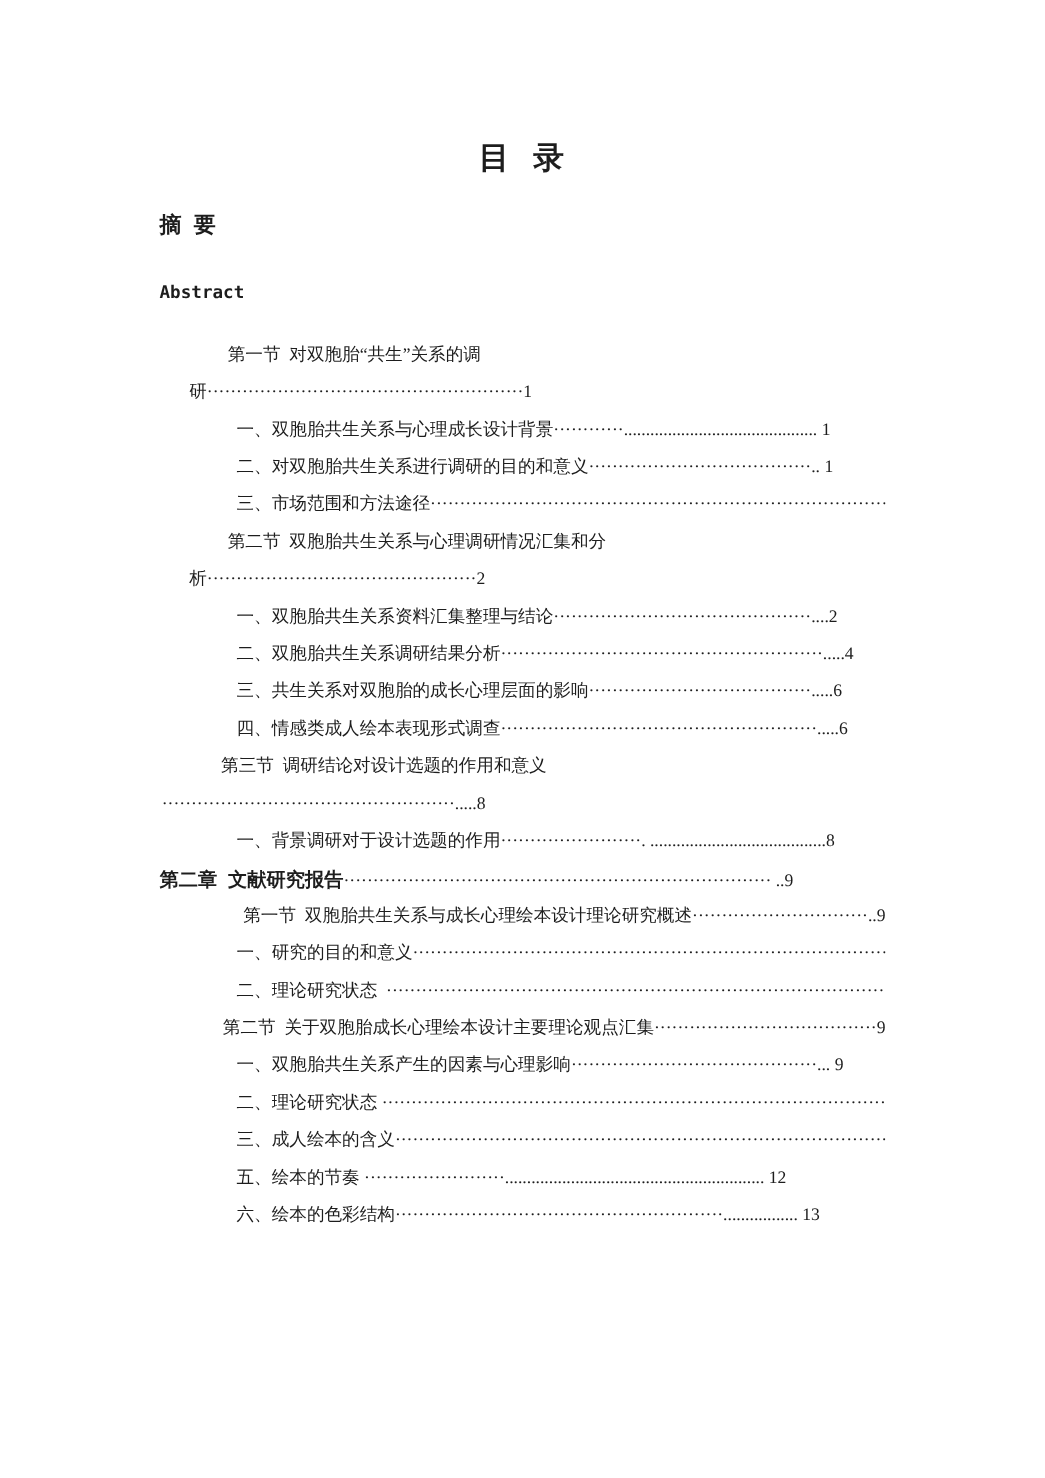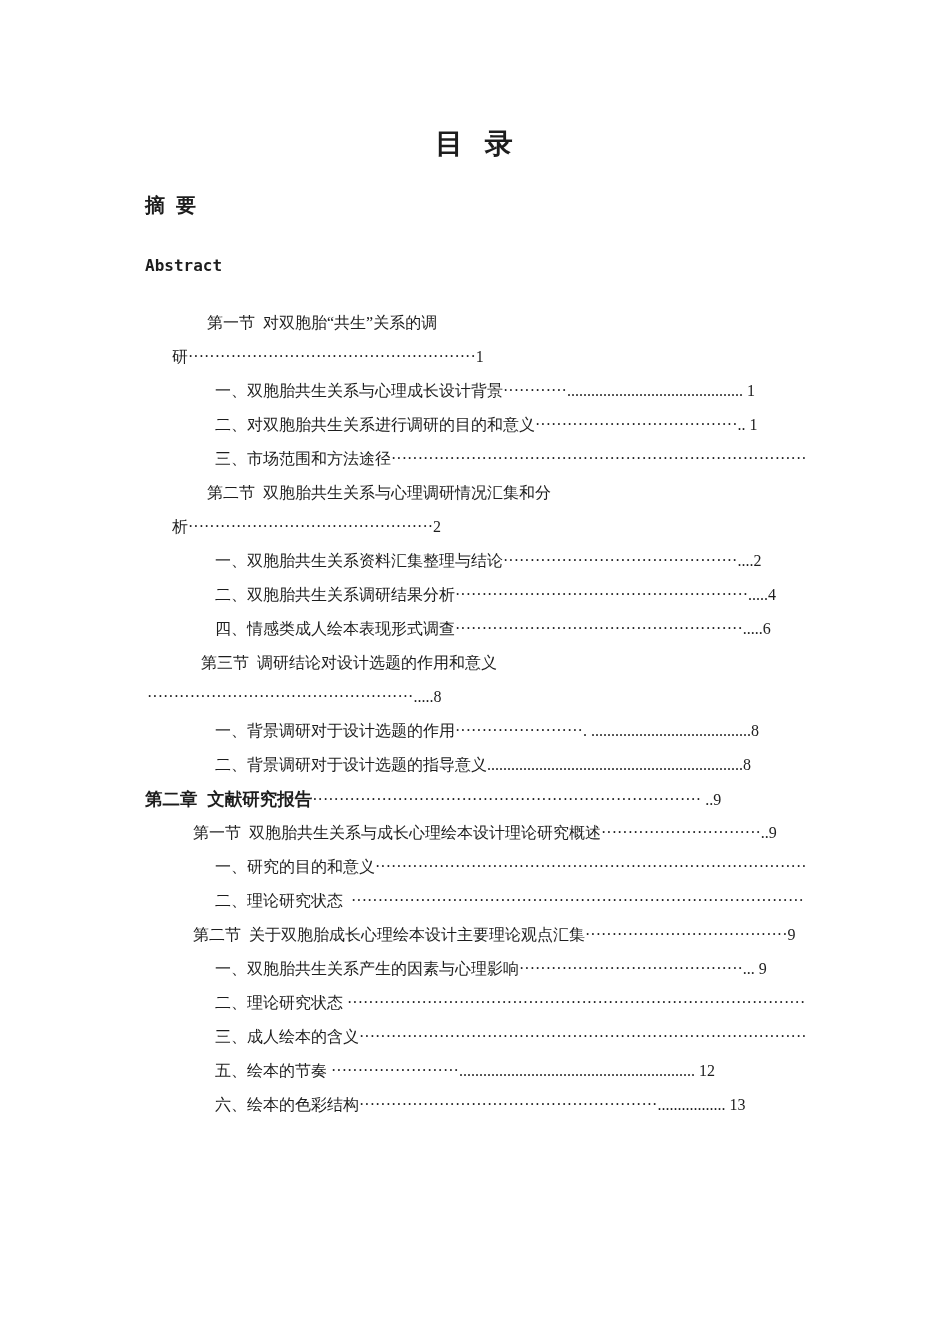--- a/index.html
+++ b/index.html
@@ -32,21 +32,21 @@
     font-family:"Liberation Sans","DejaVu Sans",sans-serif;
     font-weight:bold;font-size:17.5px;
   }
   .leader,.pagenum{
     font-family:"Liberation Serif","DejaVu Serif",serif;
     font-weight:normal;font-size:16px;
   }
   .pl0{padding-left:0;}
   .pl2{padding-left:2px;}
   .pl27{padding-left:27px;}
-  .pl48{padding-left:48px;}
+  .pl48{padding-left:48px;text-align:right;}
   .pl56{padding-left:56px;}
   .pl62{padding-left:62px;}
   .pl70{padding-left:70px;}
 </style>
 </head>
 <body>
 
 <div class="page">
 
   <div class="doc-title">目  录</div>
@@ -69,30 +69,30 @@
     <div class="toc-line pl70"><span class="lbl">三、市场范围和方法途径</span><span class="leader">························································································</span></div>
 
     <div class="toc-line pl62"><span class="lbl">第二节  双胞胎共生关系与心理调研情况汇集和分</span><span class="leader"></span><span class="pagenum"></span></div>
 
     <div class="toc-line pl27"><span class="lbl">析</span><span class="leader">··············································</span><span class="pagenum">2</span></div>
 
     <div class="toc-line pl70"><span class="lbl">一、双胞胎共生关系资料汇集整理与结论</span><span class="leader">············································....</span><span class="pagenum">2</span></div>
 
     <div class="toc-line pl70"><span class="lbl">二、双胞胎共生关系调研结果分析</span><span class="leader">·······················································.....</span><span class="pagenum">4</span></div>
 
+    <div class="toc-line pl70"><span class="lbl">三、共生关系对双胞胎的成长心理层面的影响</span><span class="leader">······································.....</span><span class="pagenum">6</span></div>
 
     <div class="toc-line pl70"><span class="lbl">四、情感类成人绘本表现形式调查</span><span class="leader">······················································.....</span><span class="pagenum">6</span></div>
 
     <div class="toc-line pl56"><span class="lbl">第三节  调研结论对设计选题的作用和意义</span><span class="leader"></span><span class="pagenum"></span></div>
 
     <div class="toc-line pl2"><span class="lbl"></span><span class="leader">··················································.....</span><span class="pagenum">8</span></div>
 
     <div class="toc-line pl70"><span class="lbl">一、背景调研对于设计选题的作用</span><span class="leader">························. ........................................</span><span class="pagenum">8</span></div>
 
-    <div class="toc-line pl70"><span class="lbl">二、背景调研对于设计选题的指导意义</span><span class="leader">................................................................</span><span class="pagenum">8</span></div>
 
     <div class="toc-line pl0"><span class="lbl-chapter">第二章  文献研究报告</span><span class="leader">········································································· ..</span><span class="pagenum">9</span></div>
 
     <div class="toc-line pl48"><span class="lbl">第一节  双胞胎共生关系与成长心理绘本设计理论研究概述</span><span class="leader">······························..</span><span class="pagenum">9</span></div>
 
     <div class="toc-line pl70"><span class="lbl">一、研究的目的和意义</span><span class="leader">······················································································.. </span></div>
 
     <div class="toc-line pl70"><span class="lbl">二、理论研究状态</span><span class="leader">  ························································································...</span></div>
 
     <div class="toc-line pl48"><span class="lbl">第二节  关于双胞胎成长心理绘本设计主要理论观点汇集</span><span class="leader">······································</span><span class="pagenum">9</span></div>

